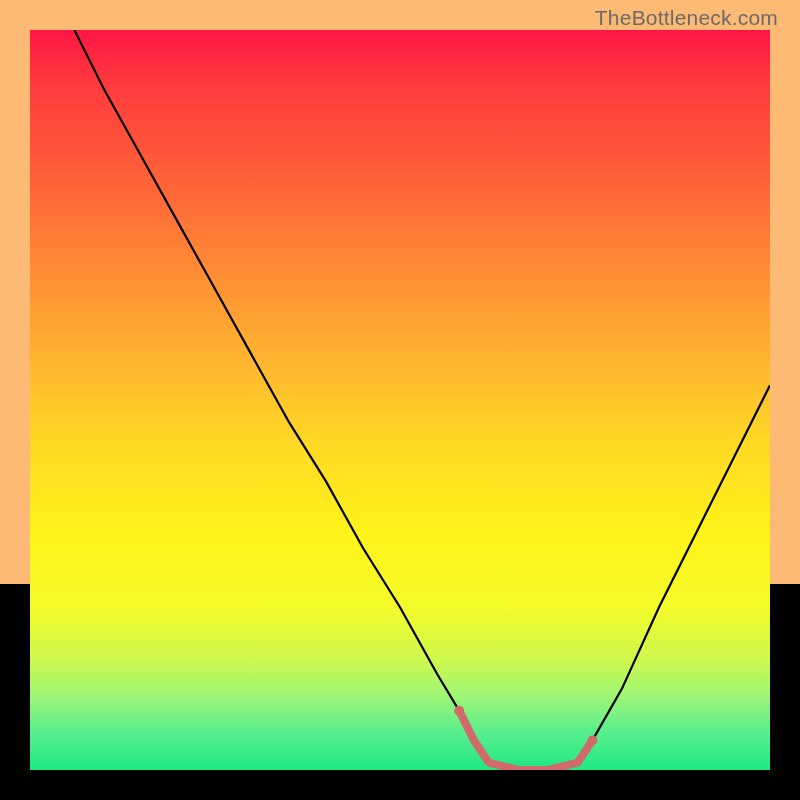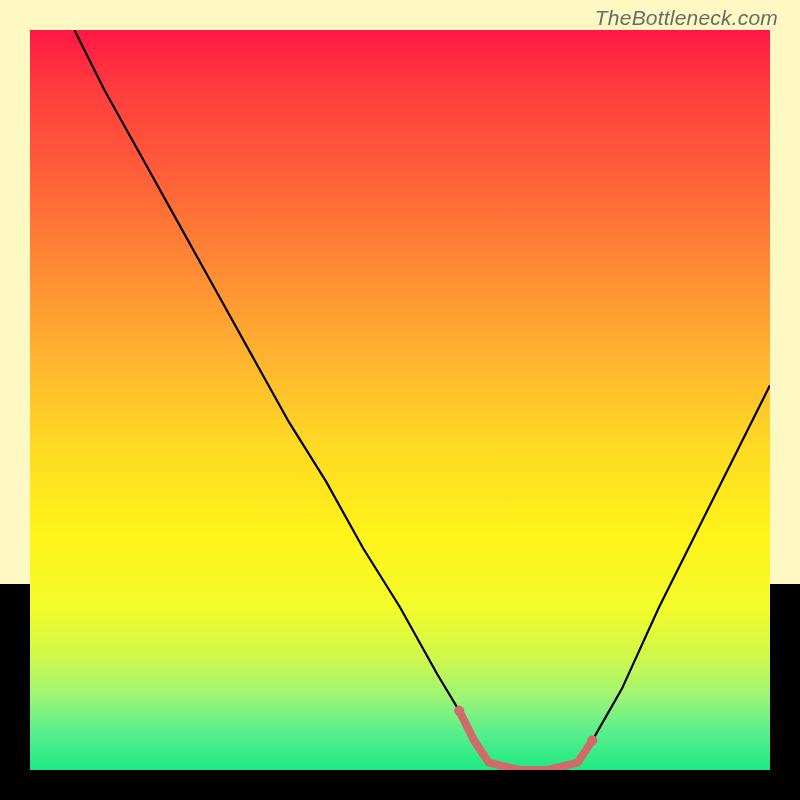--- a/index.html
+++ b/index.html
@@ -10,22 +10,21 @@
     background: #000;
     overflow: hidden;
     font-family: Arial, Helvetica, sans-serif;
   }
   .frame {
     position: absolute;
     left: 0;
     top: 0;
     width: 800px;
     height: 584px;
-    background: #fef9c3;
-    font-style: italic;
+    background: #fdba74;
   }
   .plot-area {
     position: absolute;
     left: 30px;
     top: 30px;
     width: 740px;
     height: 740px;
     
     background: linear-gradient(
       to bottom,

